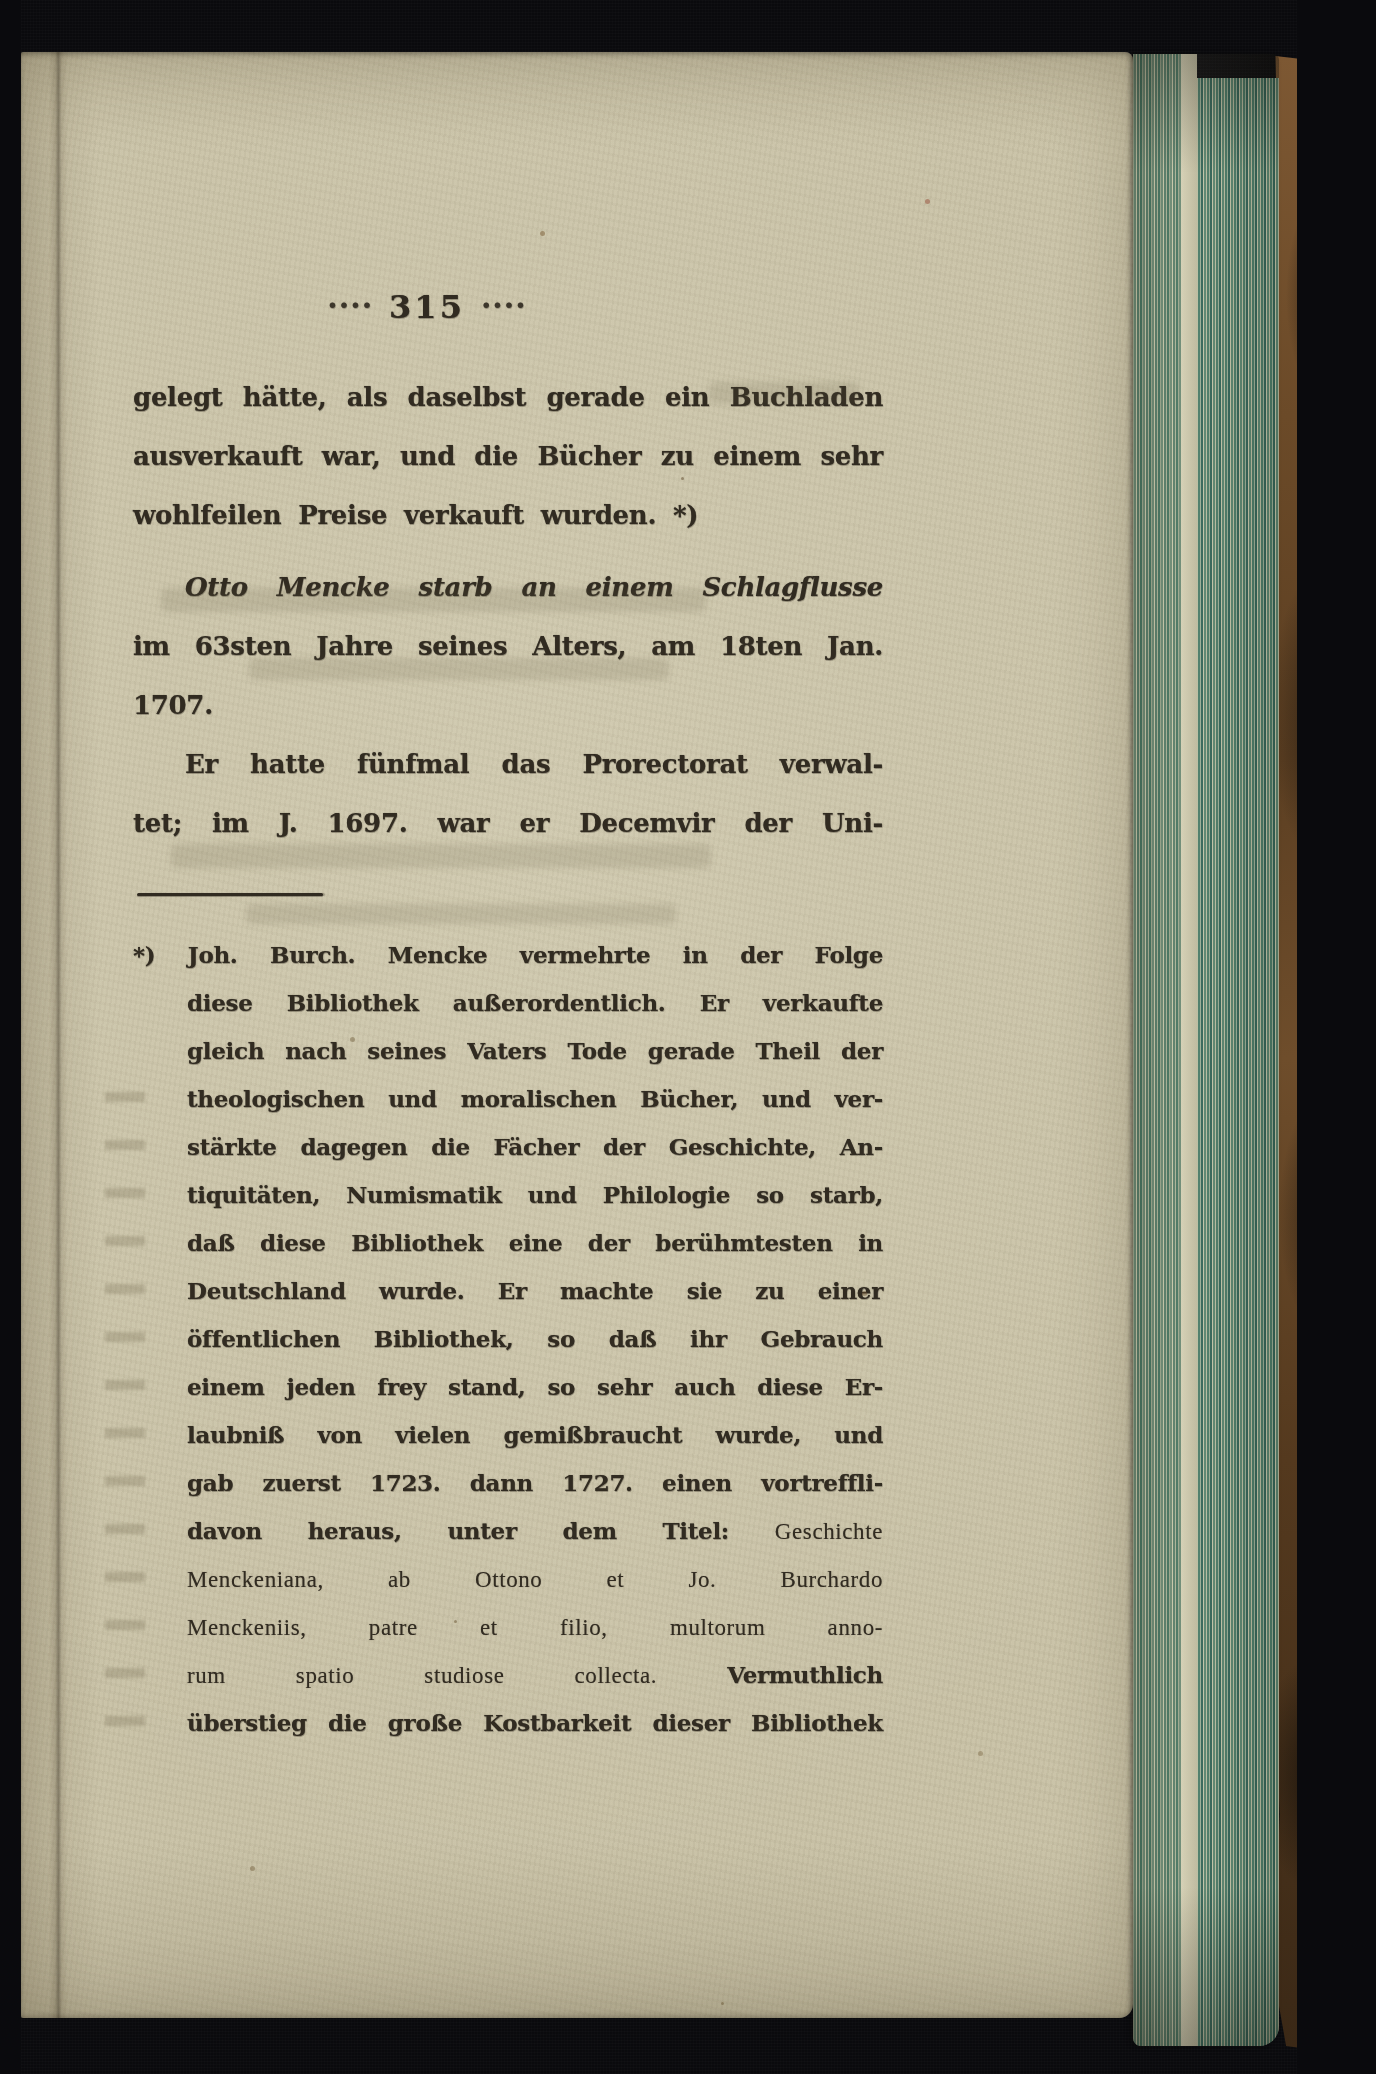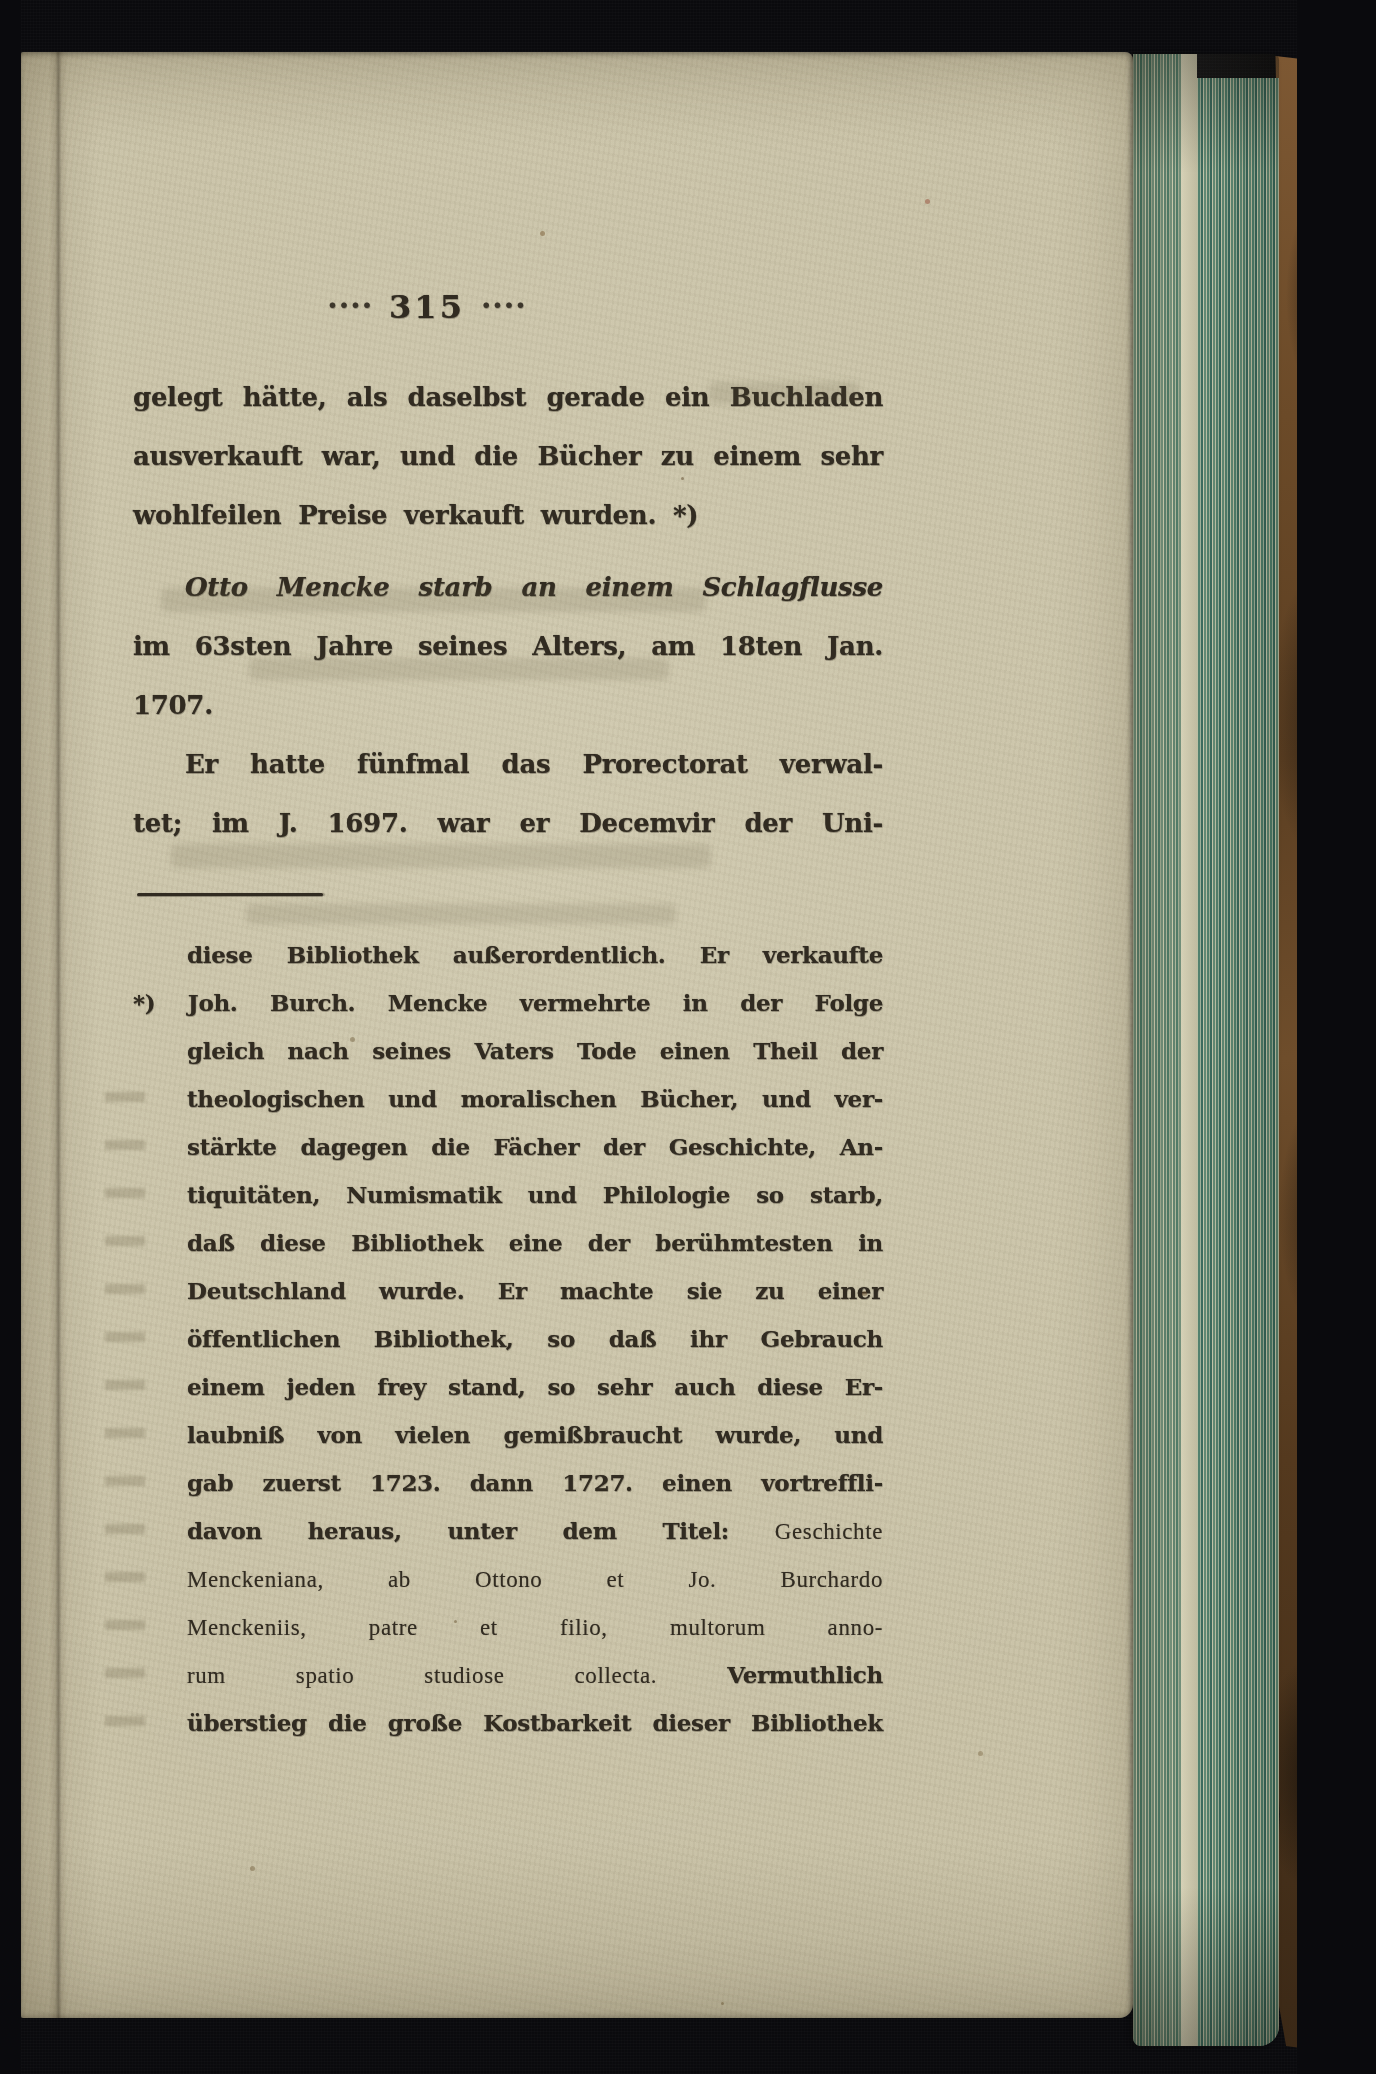--- a/index.html
+++ b/index.html
@@ -239,23 +239,23 @@
         <div class="line fraktur indent gap full">Otto Mencke starb an einem Schlagflusse</div>
         <div class="line fraktur full">im 63sten Jahre seines Alters, am 18ten Jan.</div>
         <div class="line fraktur">1707.</div>
         <div class="line fraktur indent full">Er hatte fünfmal das Prorectorat verwal-</div>
         <div class="line fraktur full">tet; im J. 1697. war er Decemvir der Uni-</div>
       </div>
 
     <div class="fn-rule"></div>
 
     <div class="footnote ink">
+        <div class="line full first"><span class="fraktur">*) Joh. Burch. Mencke vermehrte in der Folge</span></div>
         <div class="line full"><span class="fraktur">diese Bibliothek außerordentlich. Er verkaufte</span></div>
-        <div class="line full first"><span class="fraktur">*) Joh. Burch. Mencke vermehrte in der Folge</span></div>
-        <div class="line full"><span class="fraktur">gleich nach seines Vaters Tode einen Theil der</span></div>
+        <div class="line full"><span class="fraktur">gleich nach seines Vaters Tode gerade Theil der</span></div>
         <div class="line full"><span class="fraktur">theologischen und moralischen Bücher, und ver-</span></div>
         <div class="line full"><span class="fraktur">stärkte dagegen die Fächer der Geschichte, An-</span></div>
         <div class="line full"><span class="fraktur">tiquitäten, Numismatik und Philologie so starb,</span></div>
         <div class="line full"><span class="fraktur">daß diese Bibliothek eine der berühmtesten in</span></div>
         <div class="line full"><span class="fraktur">Deutschland wurde. Er machte sie zu einer</span></div>
         <div class="line full"><span class="fraktur">öffentlichen Bibliothek, so daß ihr Gebrauch</span></div>
         <div class="line full"><span class="fraktur">einem jeden frey stand, so sehr auch diese Er-</span></div>
         <div class="line full"><span class="fraktur">laubniß von vielen gemißbraucht wurde, und</span></div>
         <div class="line full"><span class="fraktur">gab zuerst 1723. dann 1727. einen vortreffli-</span></div>
         <div class="line full"><span class="fraktur">davon heraus, unter dem Titel: </span><span class="antiqua">Geschichte</span></div>

